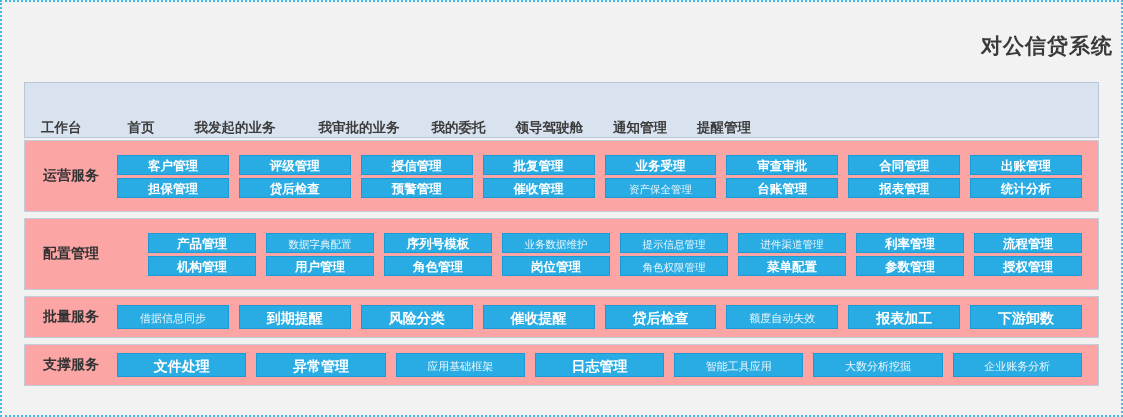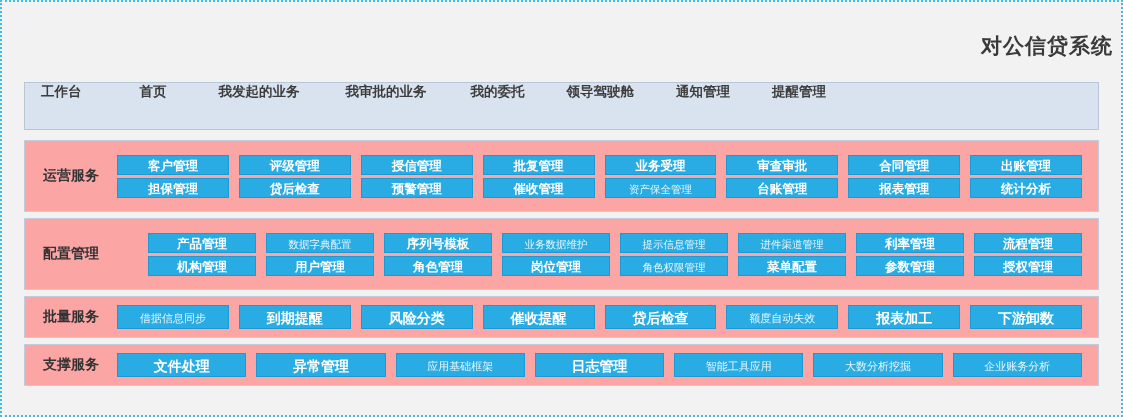--- a/index.html
+++ b/index.html
@@ -39,28 +39,27 @@
     font-weight: bold;
     color: #3a3a3a;
     letter-spacing: 1px;
   }
   
   .nav-bar {
     position: absolute;
     left: 14px;
     top: 72px;
     right: 14px;
-    height: 48px;
+    height: 56px;
     background: #d9e3f0;
     border: 1px solid #b9c6d8;
     box-sizing: border-box;
     display: flex;
-    align-items: flex-start;
+    align-items: flex-end;
     padding-left: 16px;
-    gap: 12px;
   }
   .nav-item {
     font-size: 13.5px;
     font-weight: bold;
     color: #3d3d3d;
     white-space: nowrap;
   }
   
   .section {
     position: absolute;
@@ -133,21 +132,21 @@
 
 <div id="screen">
   <div id="inner-frame">
 
     <div class="app-title">对公信贷系统</div>
 
     <div class="nav-bar" id="nav-bar">
         <div class="nav-item" style="margin-right: 46px;">工作台</div>
         <div class="nav-item" style="margin-right: 40px;">首页</div>
         <div class="nav-item" style="margin-right: 34px;">我发起的业务</div>
-        <div class="nav-item" style="margin-right: 32px;">我审批的业务</div>
+        <div class="nav-item" style="margin-right: 32px; margin-left: 9px;">我审批的业务</div>
         <div class="nav-item" style="margin-right: 30px;">我的委托</div>
         <div class="nav-item" style="margin-right: 30px;">领导驾驶舱</div>
         <div class="nav-item" style="margin-right: 30px;">通知管理</div>
         <div class="nav-item">提醒管理</div>
       </div>
 
     <div class="section" id="sec-operations">
         <div class="section-label">运营服务</div>
         <div class="rows-wrap">
           <div class="btn-row">

